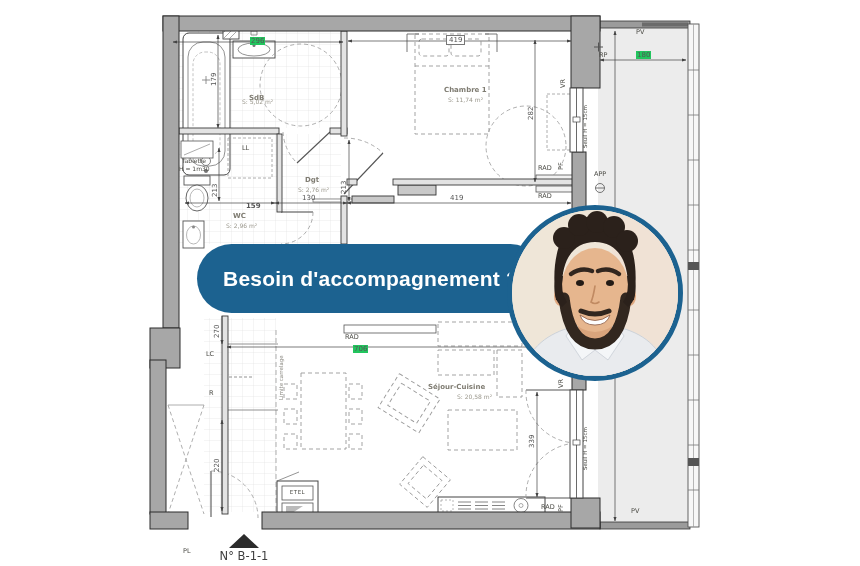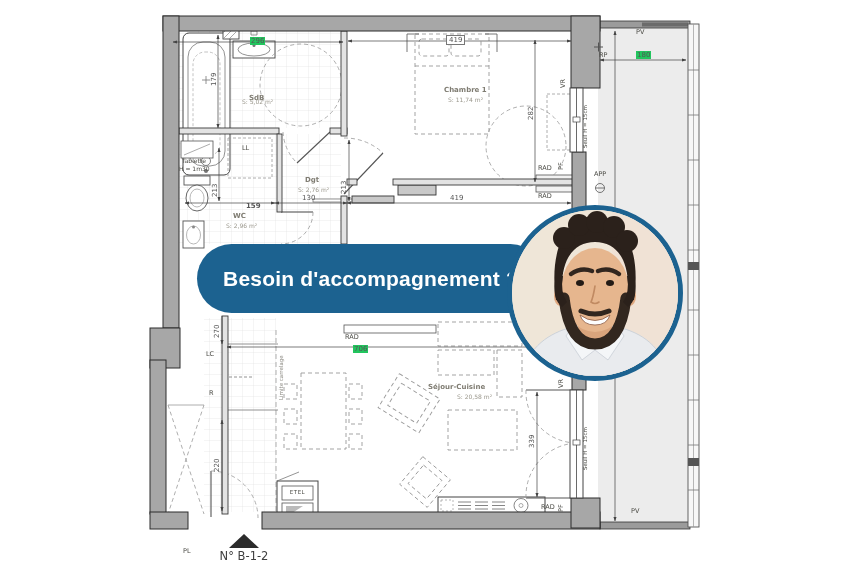--- a/index.html
+++ b/index.html
@@ -307,21 +307,21 @@
 <div class="lbl s65 rot" style="left:558px;top:512px;">PF</div>
 <div class="lbl s55 rot" style="left:582px;top:148px;">Seuil H = 15cm</div>
 <div class="lbl s55 rot" style="left:582px;top:470px;">Seuil H = 15cm</div>
 <div class="lbl s65" style="left:599px;top:52px;">RP</div>
 <div class="lbl s65" style="left:636px;top:29px;">PV</div>
 <div class="lbl s65" style="left:631px;top:508px;">PV</div>
 <div class="lbl s65" style="left:594px;top:171px;">APP</div>
 <div class="lbl s65" style="left:183px;top:500px;margin-top:48px;">PL</div>
 <div class="lbl s55" style="left:282px;top:489px;width:31px;text-align:center;letter-spacing:.5px;">ETEL</div>
 
-<div id="unit-label">N° B-1-2</div>
+<div id="unit-label">N° B-1-1</div>
 
 <div id="banner" style="background: rgb(28, 98, 144); color: rgb(255, 255, 255);">
   <div class="bline">
     <span>Besoin d'accompagnement ?</span>
   </div>
 </div>
 
 <div id="photo" style="border-color: rgb(28, 98, 144);">
   <svg width="166" height="166" viewBox="0 0 166 166">
     <rect x="0" y="0" width="166" height="166" fill="#efe6d8"></rect>

